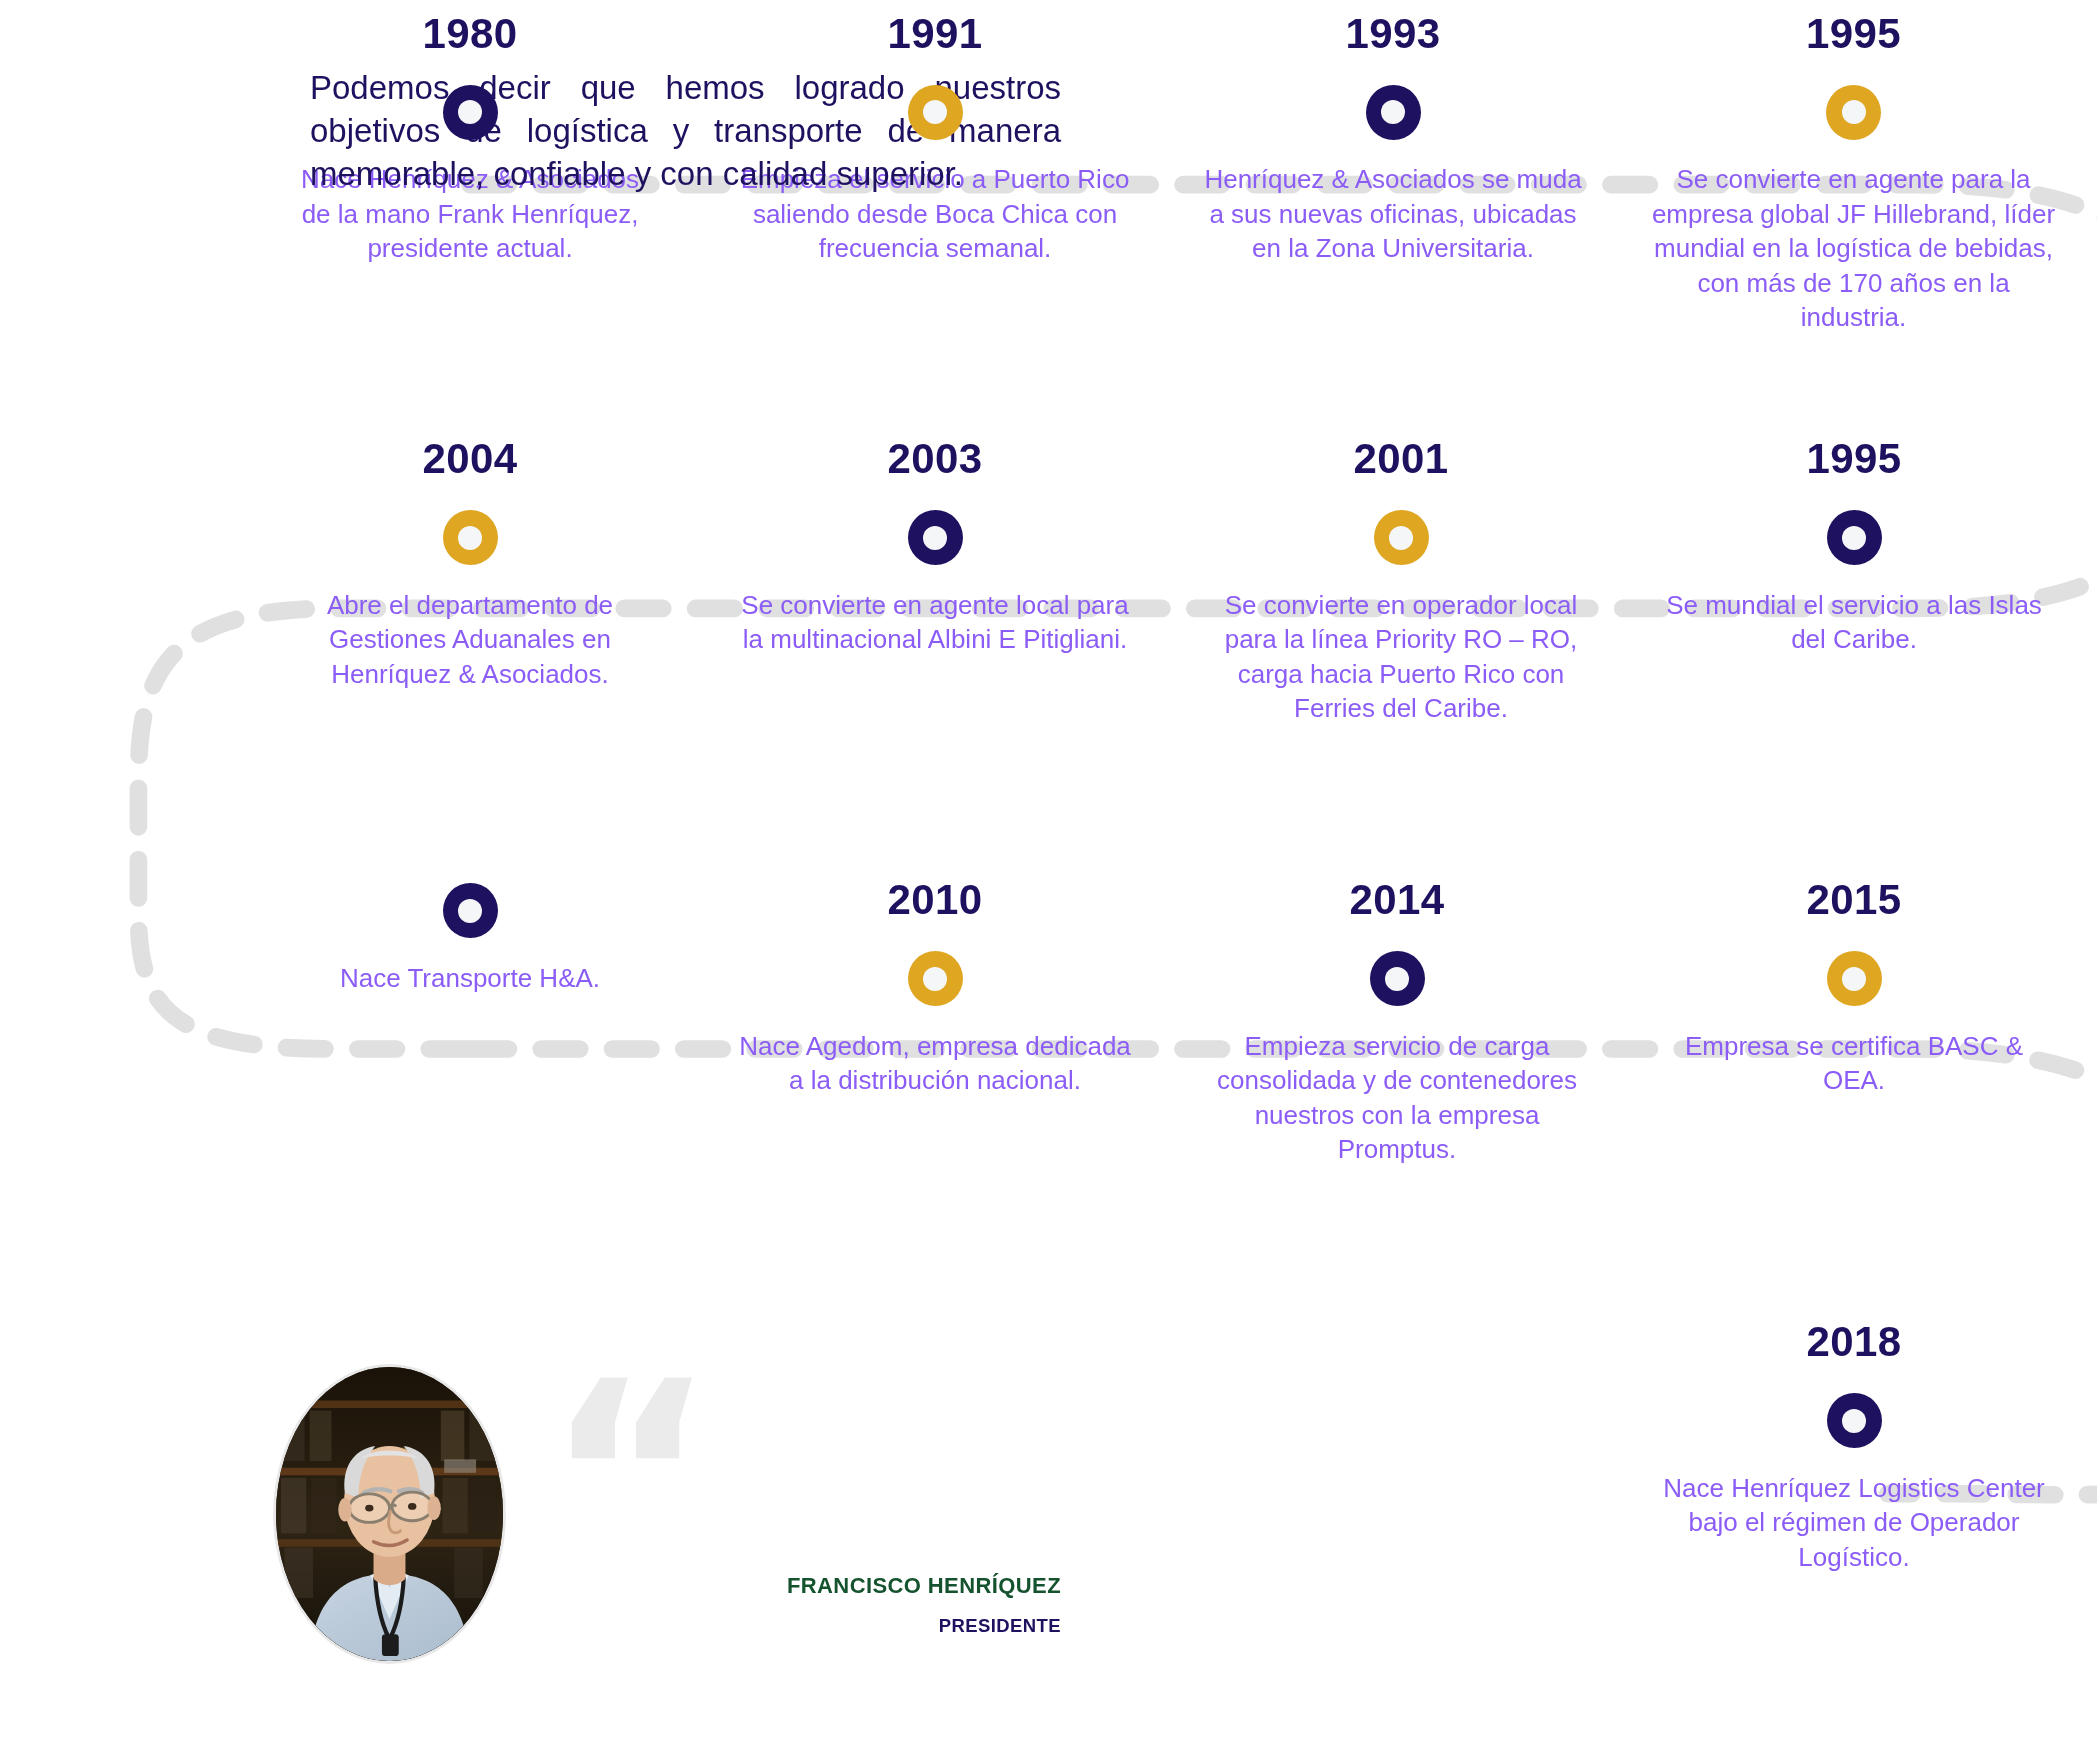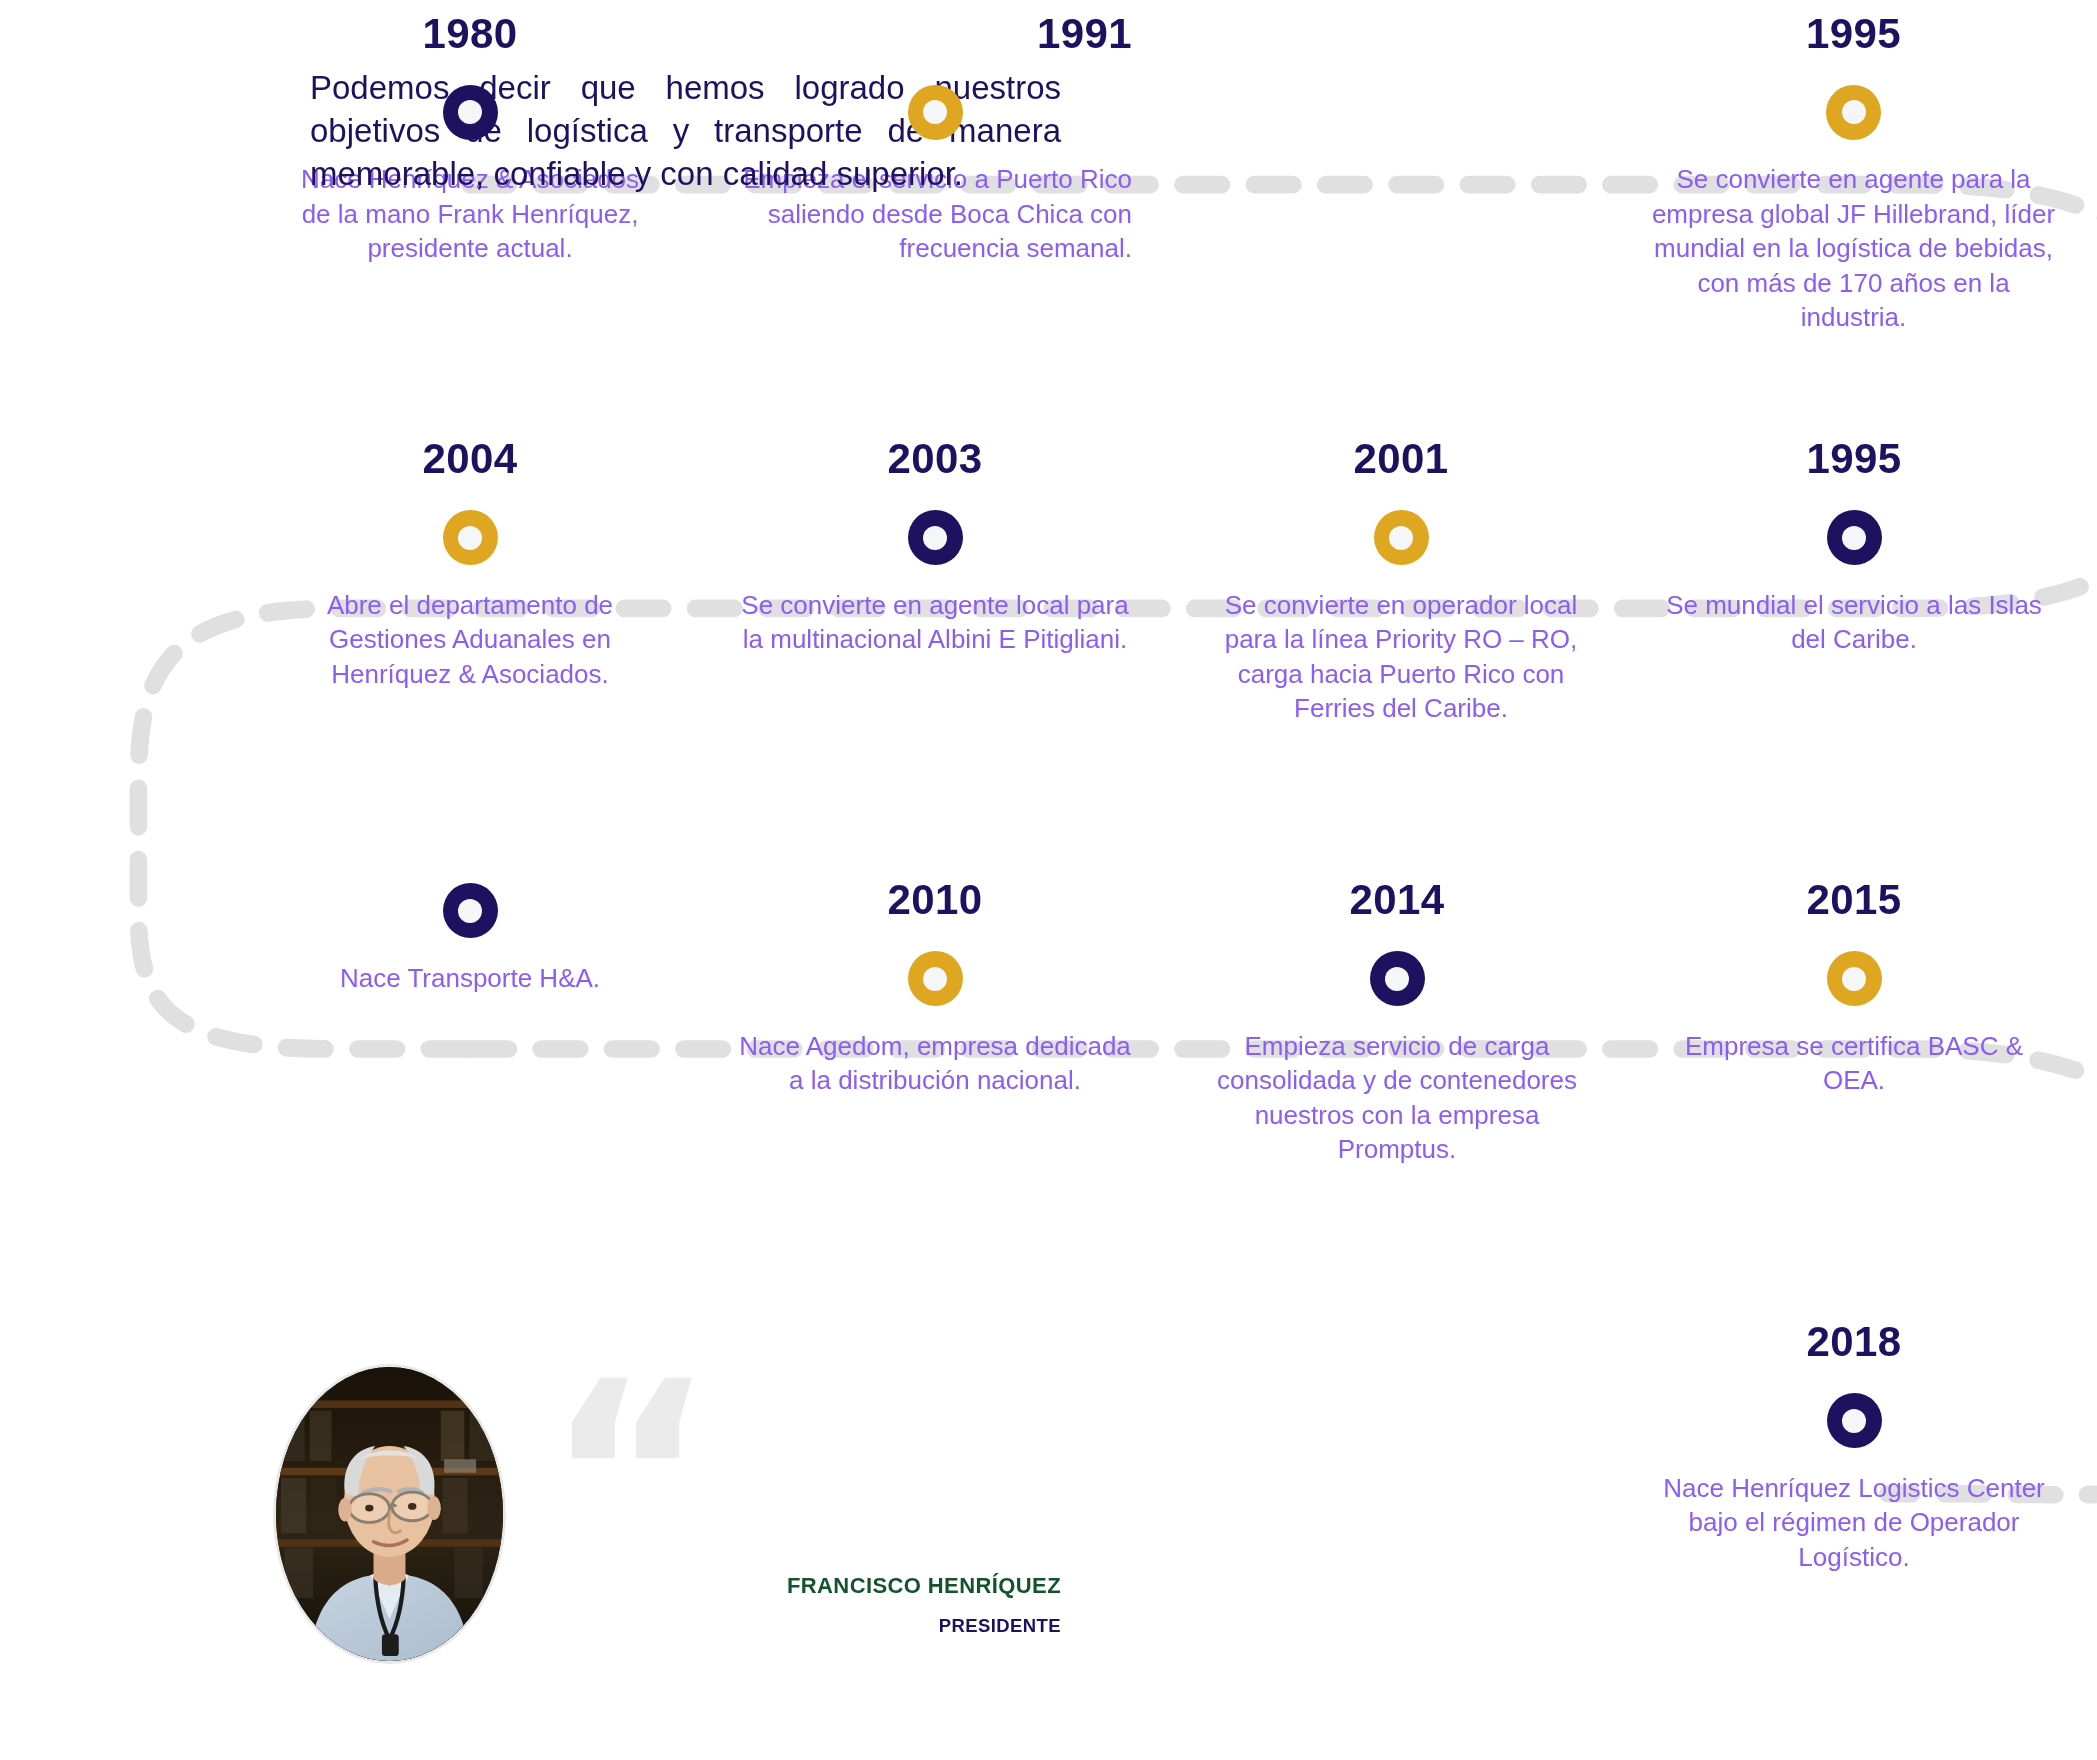--- a/index.html
+++ b/index.html
@@ -90,28 +90,35 @@
   </svg>
 
   <div class="node" style="left:294px;top:12.6px;width:352px;">
     <div class="year">1980</div>
     <div class="dot-wrap">
       <div class="dot navy"></div>
     </div>
     <div class="desc">Nace Henríquez &amp; Asociados de la mano Frank Henríquez, presidente actual.</div>
   </div>
 
-  <div class="node" style="left:738px;top:12.6px;width:394px;text-align:right;">
+  <div class="node" style="left:738px;top:12.6px;width:394px;">
     <div class="year">1991</div>
     <div class="dot-wrap">
       <div class="dot gold"></div>
     </div>
     <div class="desc">Empieza el servicio a Puerto Rico saliendo desde Boca Chica con frecuencia semanal.</div>
   </div>
 
+  <div class="node" style="left:1204px;top:12.6px;width:378px;">
+    <div class="year">1993</div>
+    <div class="dot-wrap">
+      <div class="dot navy"></div>
+    </div>
+    <div class="desc">Henríquez &amp; Asociados se muda a sus nuevas oficinas, ubicadas en la Zona Universitaria.</div>
+  </div>
 
   <div class="node" style="left:1644px;top:12.6px;width:419px;">
     <div class="year">1995</div>
     <div class="dot-wrap">
       <div class="dot gold"></div>
     </div>
     <div class="desc">Se convierte en agente para la empresa global JF Hillebrand, líder mundial en la logística de bebidas, con más de 170 años en la industria.</div>
   </div>
 
   <div class="node" style="left:277px;top:438px;width:386px;">

